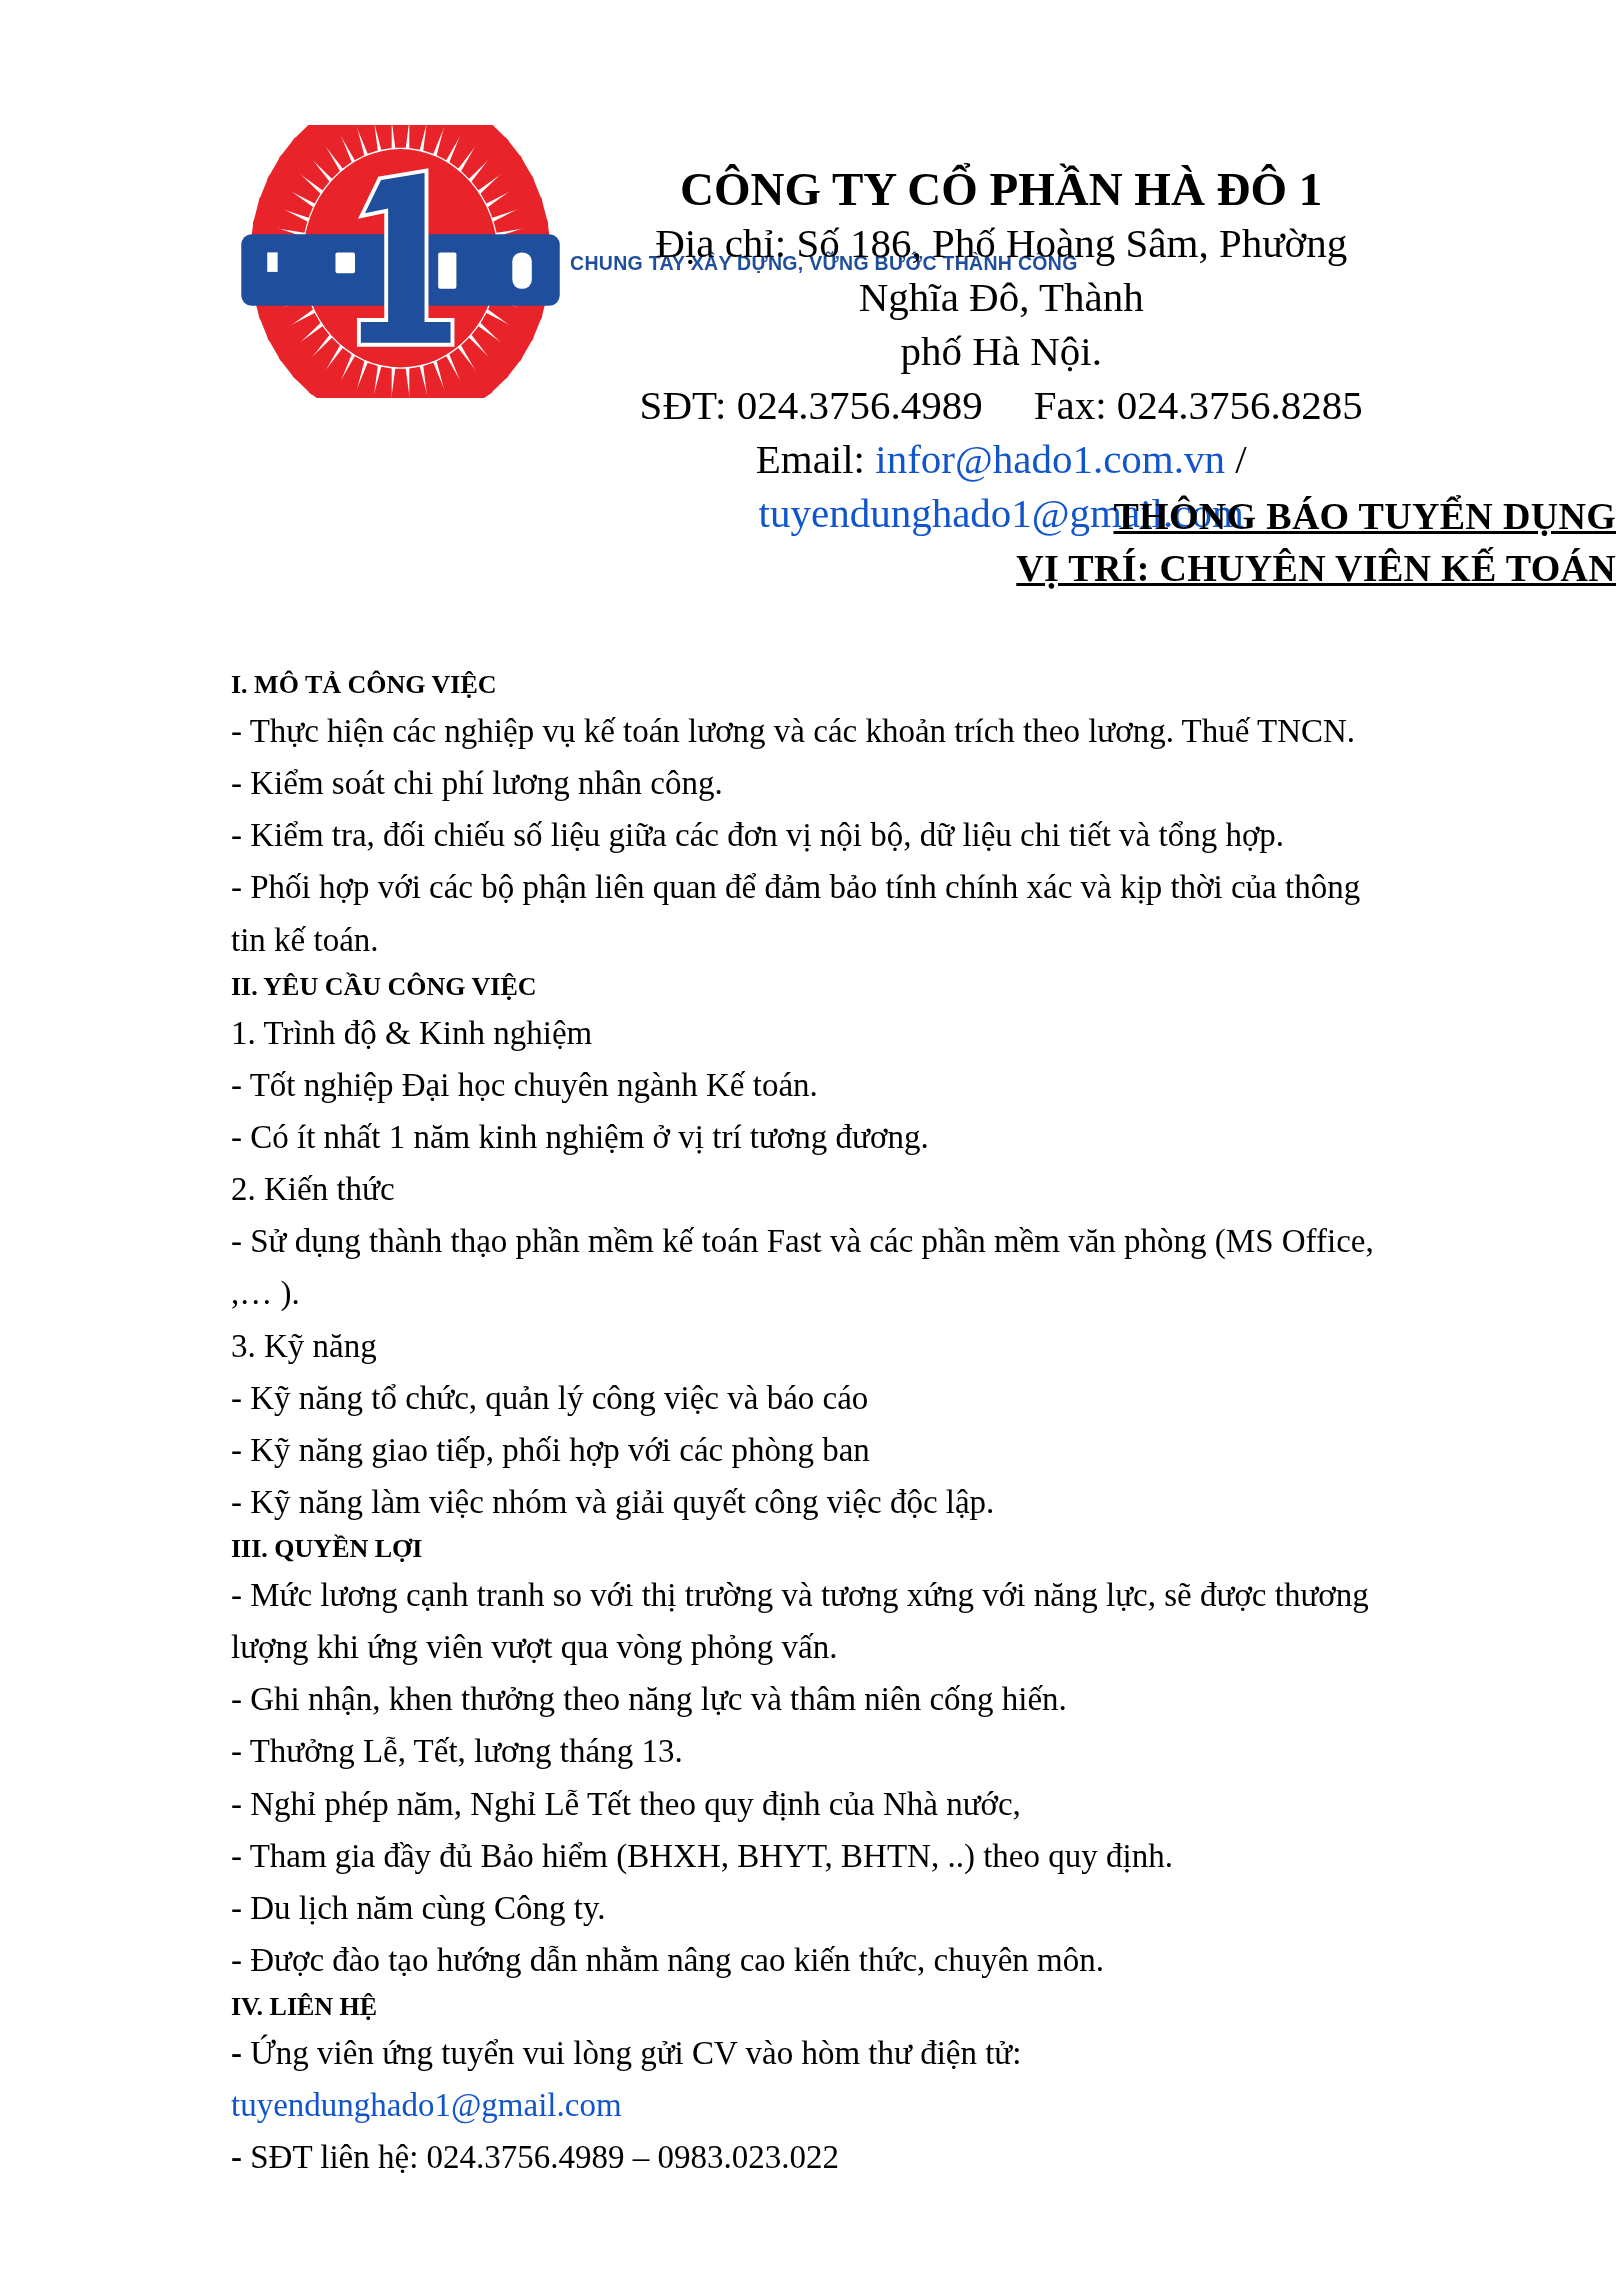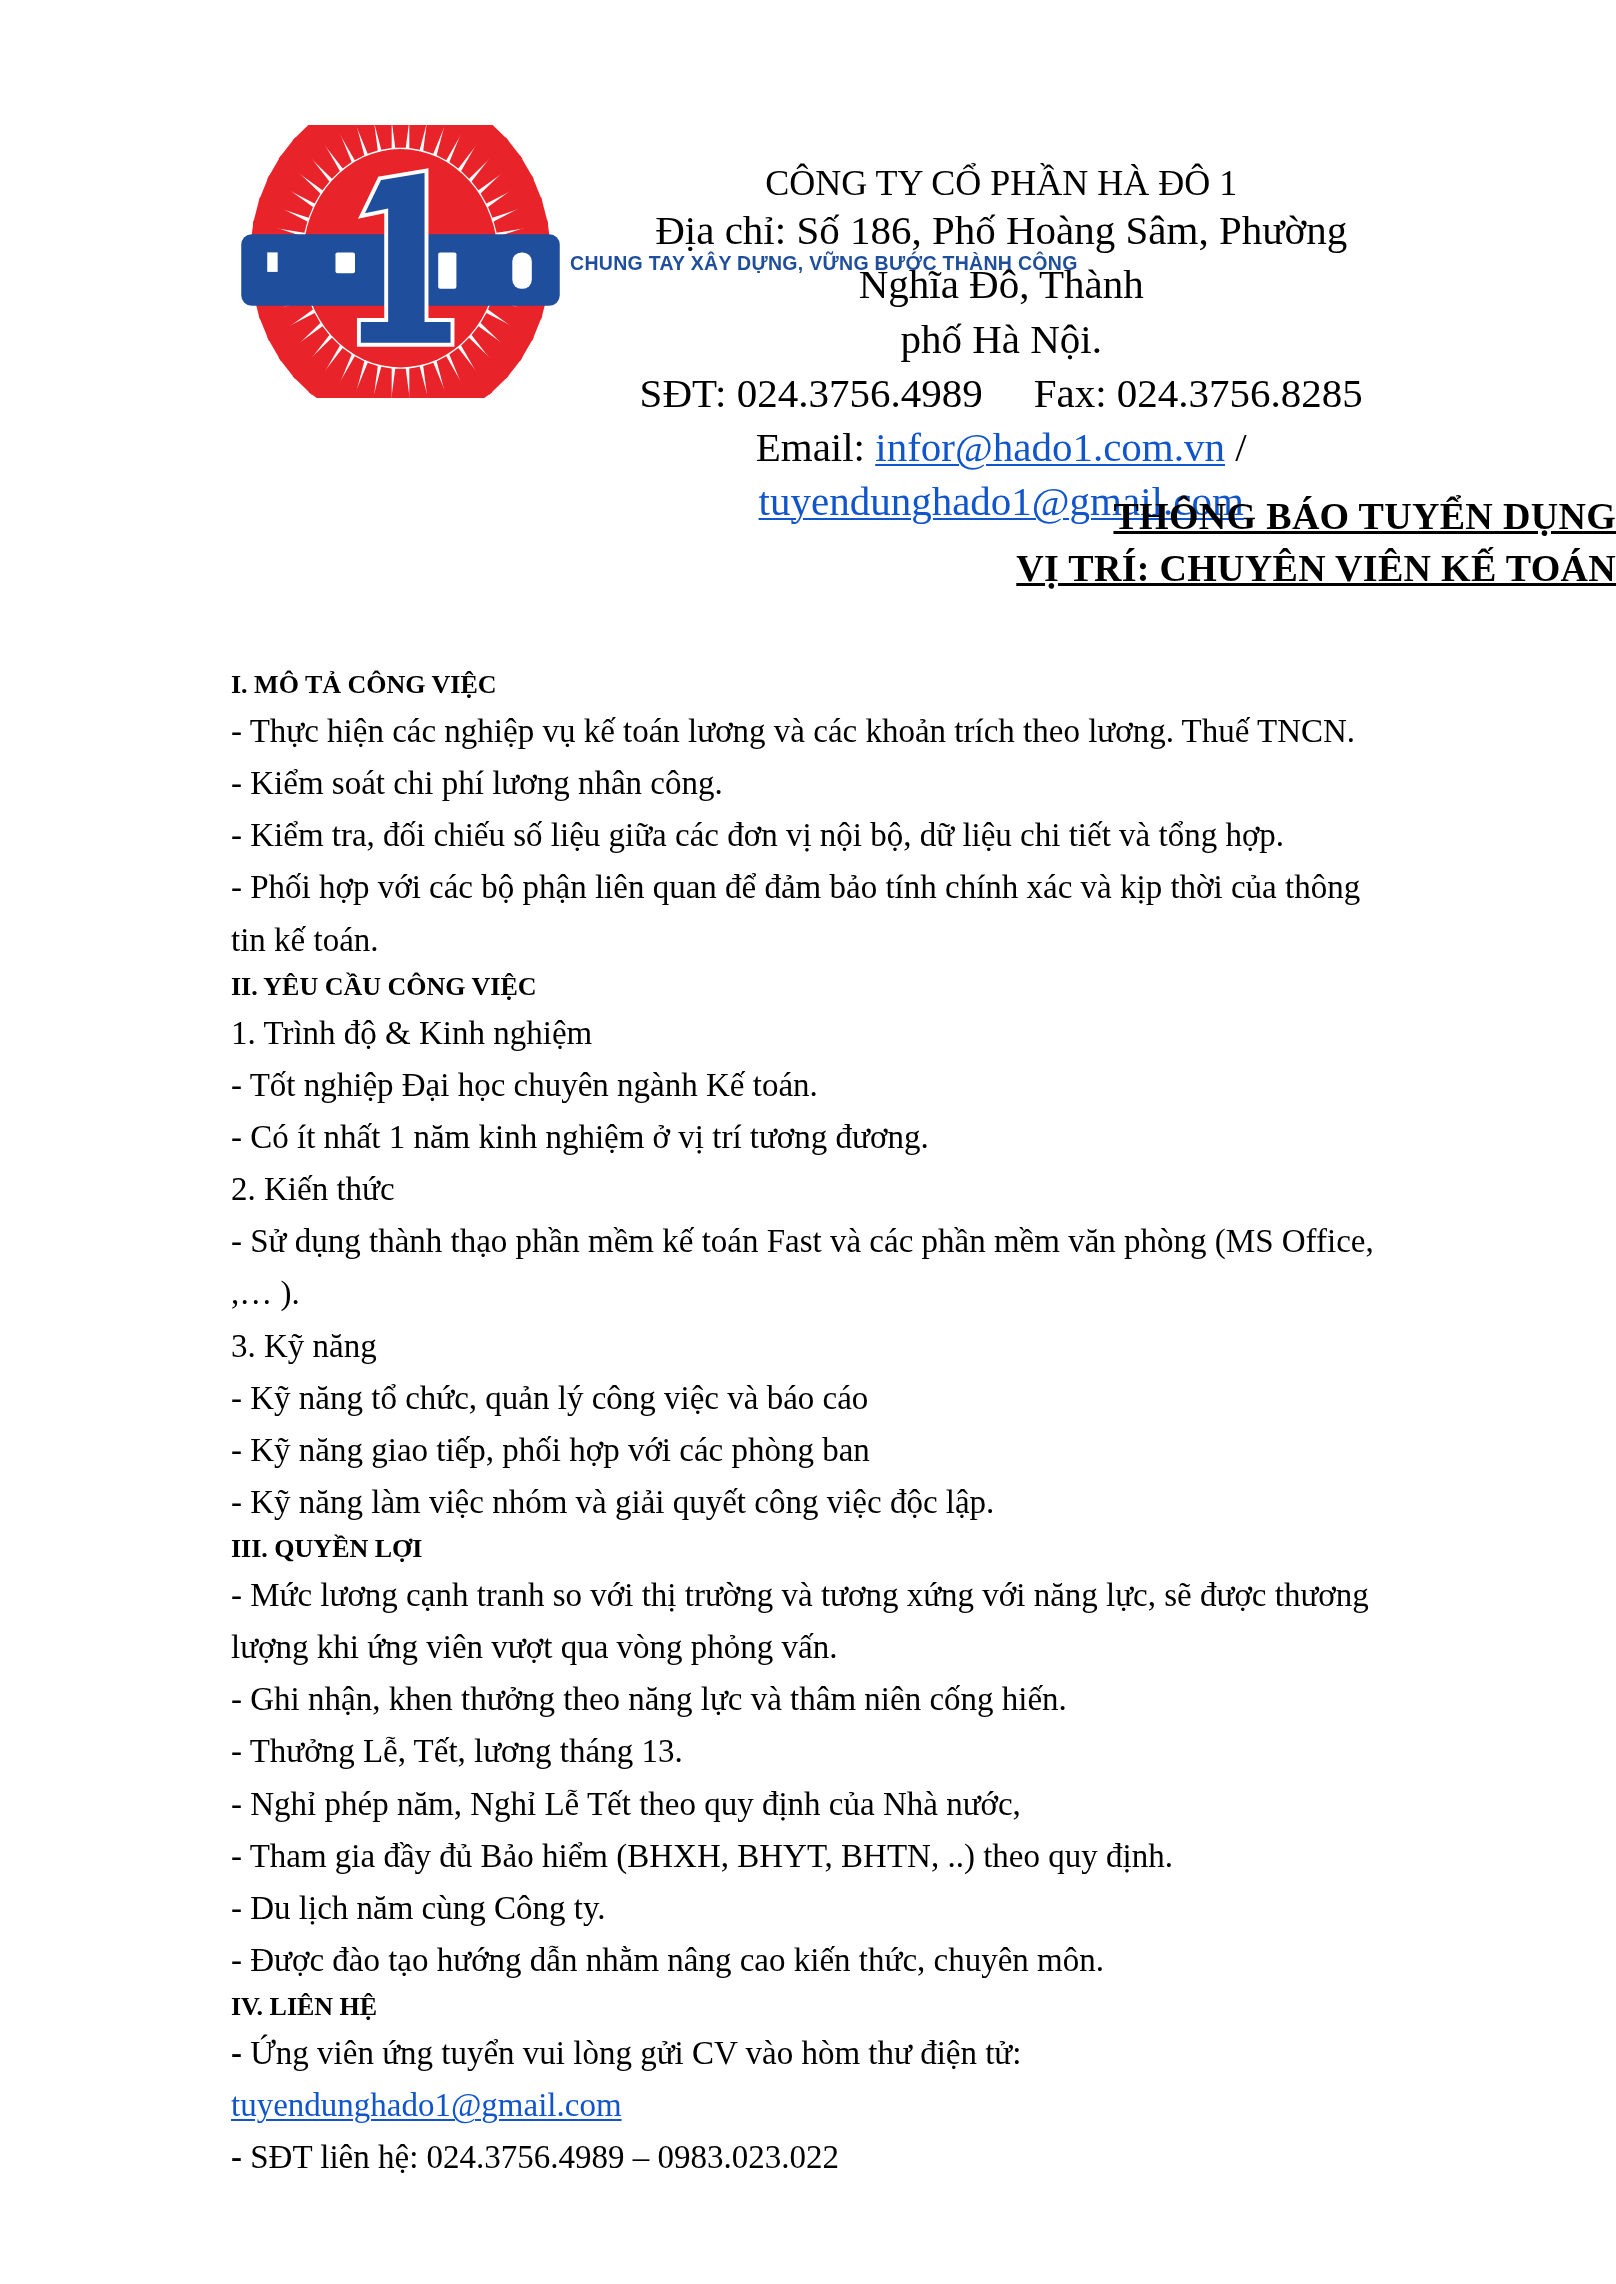--- a/index.html
+++ b/index.html
@@ -63,38 +63,37 @@
     text-align: center;
   }
 
   .company-block {
     flex: 1 1 auto;
     padding-left: 10.4px;
     padding-top: 46px;
   }
 
   .company-name {
-    font-size: 36px;
-    font-weight: normal;
+    font-size: 47px;
+    font-weight: bold;
     text-align: center;
     line-height: 1.12;
     white-space: nowrap;
   }
 
   .company-line {
     font-size: 41px;
     line-height: 1.32;
     text-align: center;
   }
 
   .company-line .gap { display: inline-block; width: 51px; }
 
   a.maillink, .maillink {
     color: #1155cc;
-    text-decoration: underline;
     text-decoration-thickness: 2px;
     text-underline-offset: 3.3px;
   }
 
   
   .doc-title {
     position: absolute;
     top: 490px;
     left: 0;
     width: 1616px;

